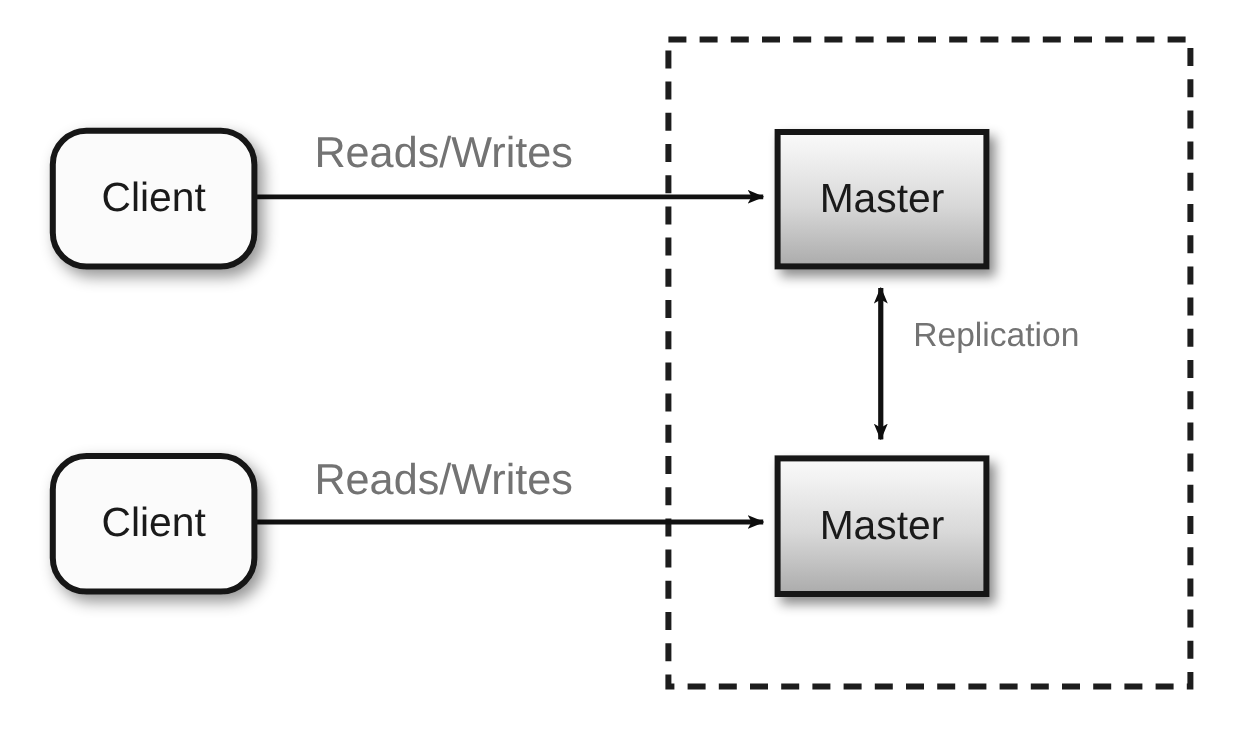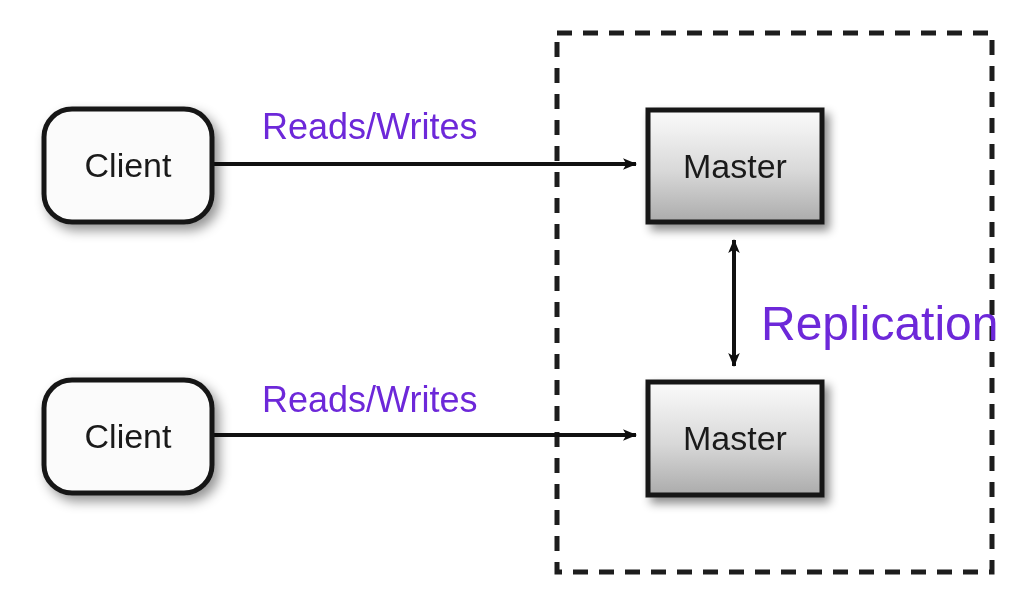--- a/index.html
+++ b/index.html
@@ -28,21 +28,21 @@
     align-items: center;
     justify-content: center;
     font-family: Liberation Sans, sans-serif;
     color: #1a1a1a;
     pointer-events: none;
     white-space: nowrap;
   }
   .edge-label {
     position: absolute;
     font-family: "Liberation Sans", sans-serif;
-    color: #6d28d9;
+    color: #737373;
     white-space: nowrap;
   }
 </style>
 </head>
 <body>
 
 <div id="canvas">
 
   <svg class="layer" viewBox="0 0 1028 610">
     <defs>
@@ -94,15 +94,15 @@
   <div class="node-label" style="left:44px; top:380px; width:168px; height:113px; font-size:34px;">Client</div>
 
   <div class="node-label" style="left:648px; top:110px; width:174px; height:112px; font-size:34px;">Master</div>
 
   <div class="node-label" style="left:648px; top:382px; width:174px; height:113px; font-size:34px;">Master</div>
 
   <div class="edge-label" style="left:262px; top:106px; font-size:36px;">Reads/Writes</div>
 
   <div class="edge-label" style="left:262px; top:379px; font-size:36px;">Reads/Writes</div>
 
-  <div class="edge-label" style="left:761px; top:296px; font-size:48px;">Replication</div>
+  <div class="edge-label" style="left:761px; top:263px; font-size:28px;">Replication</div>
 
 </div>
 
 </body></html>

